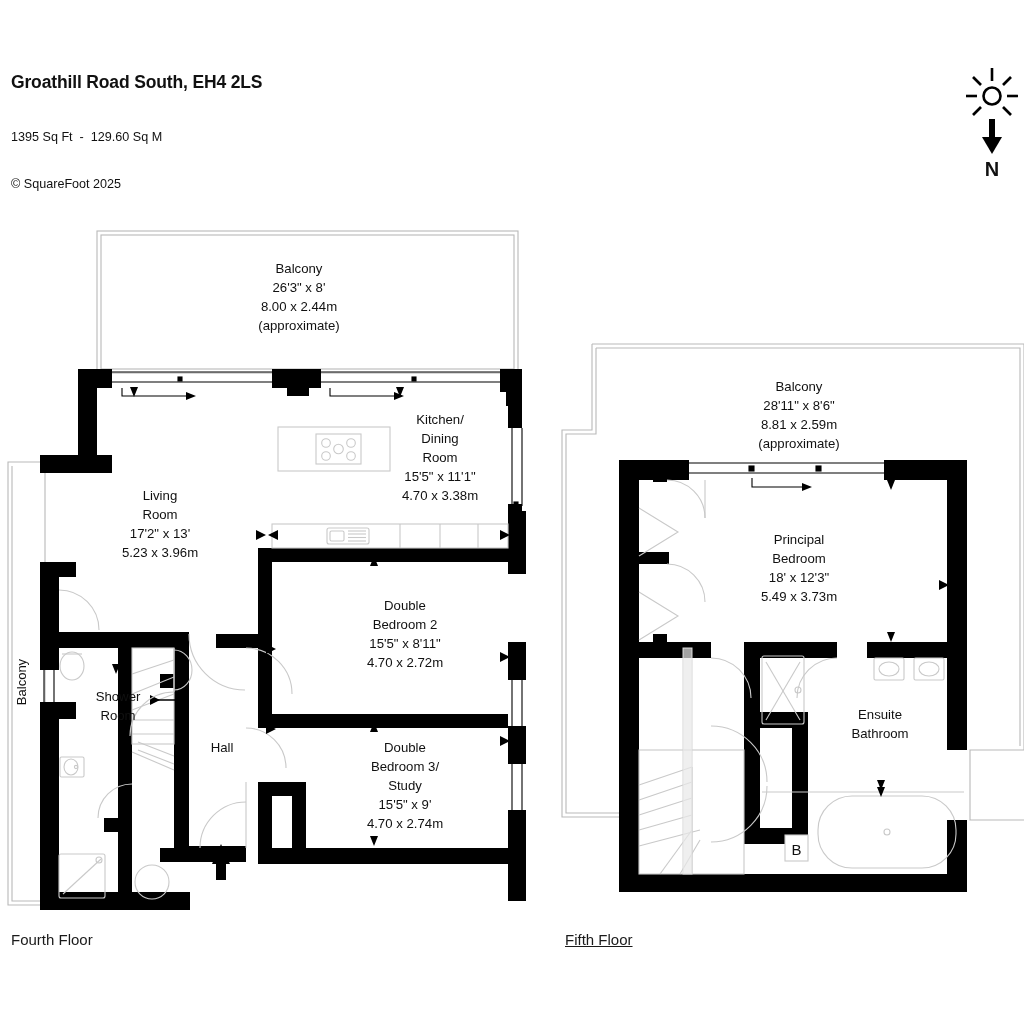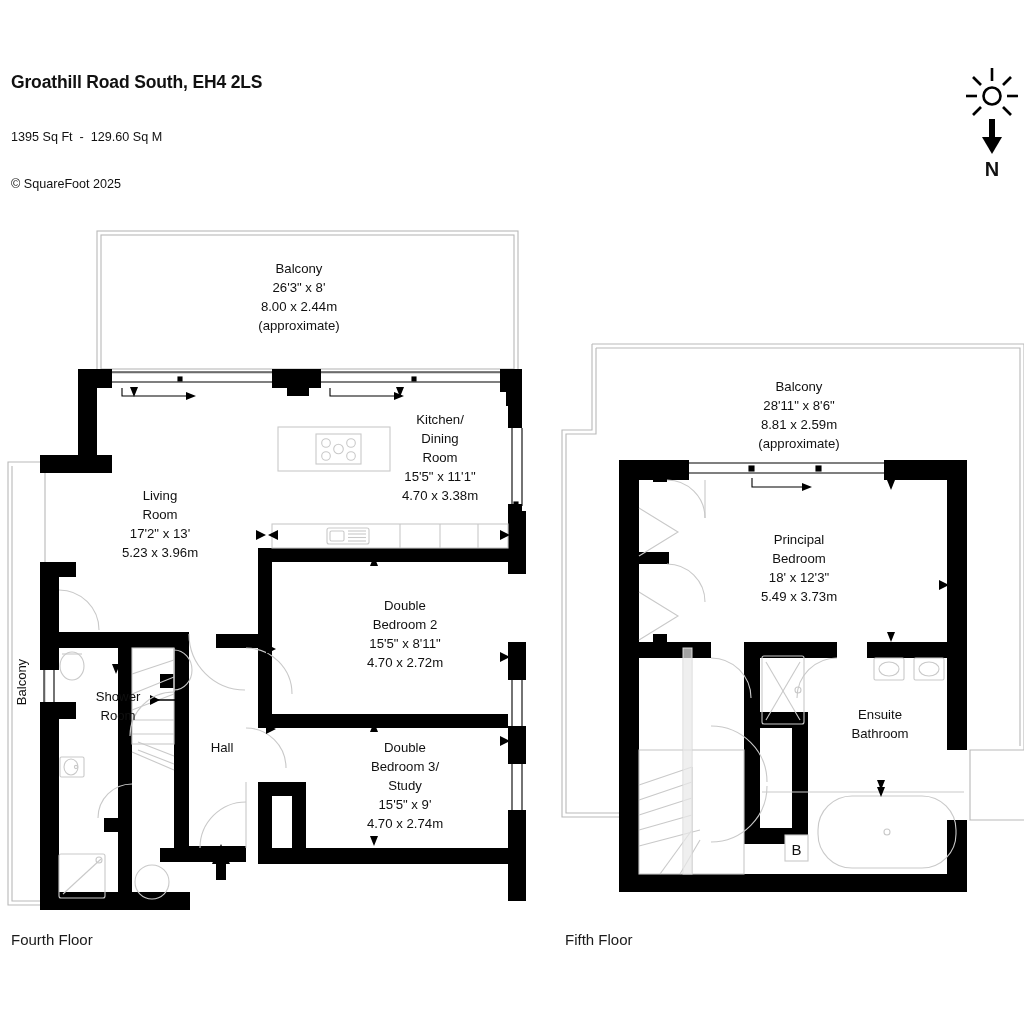--- a/index.html
+++ b/index.html
@@ -90,21 +90,21 @@
   }
 
   
   .floor-caption {
     position: absolute;
     font-size: 15px;
     color: #1a1a1a;
     white-space: nowrap;
   }
   #caption-fourth { left: 11px; top: 931px; }
-  #caption-fifth  { left: 565px; top: 931px; }
+  #caption-fifth  { left: 565px; top: 931px; text-decoration: underline; }
 
   
   text {
     font-family: "Liberation Sans", sans-serif;
     fill: #111111;
   }
   .rm { font-size: 13.2px; text-anchor: middle; }
   .bal { font-size: 13.2px; text-anchor: middle; }
   .tiny { font-size: 13px; }
 </style>

